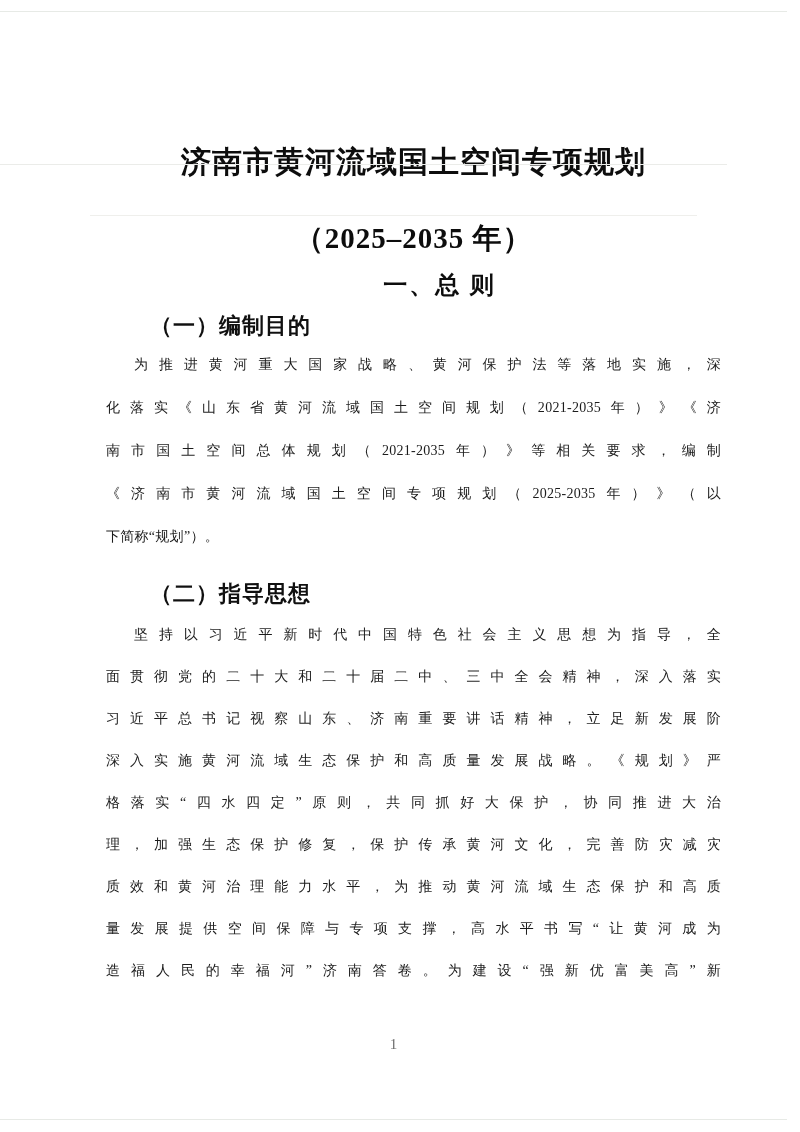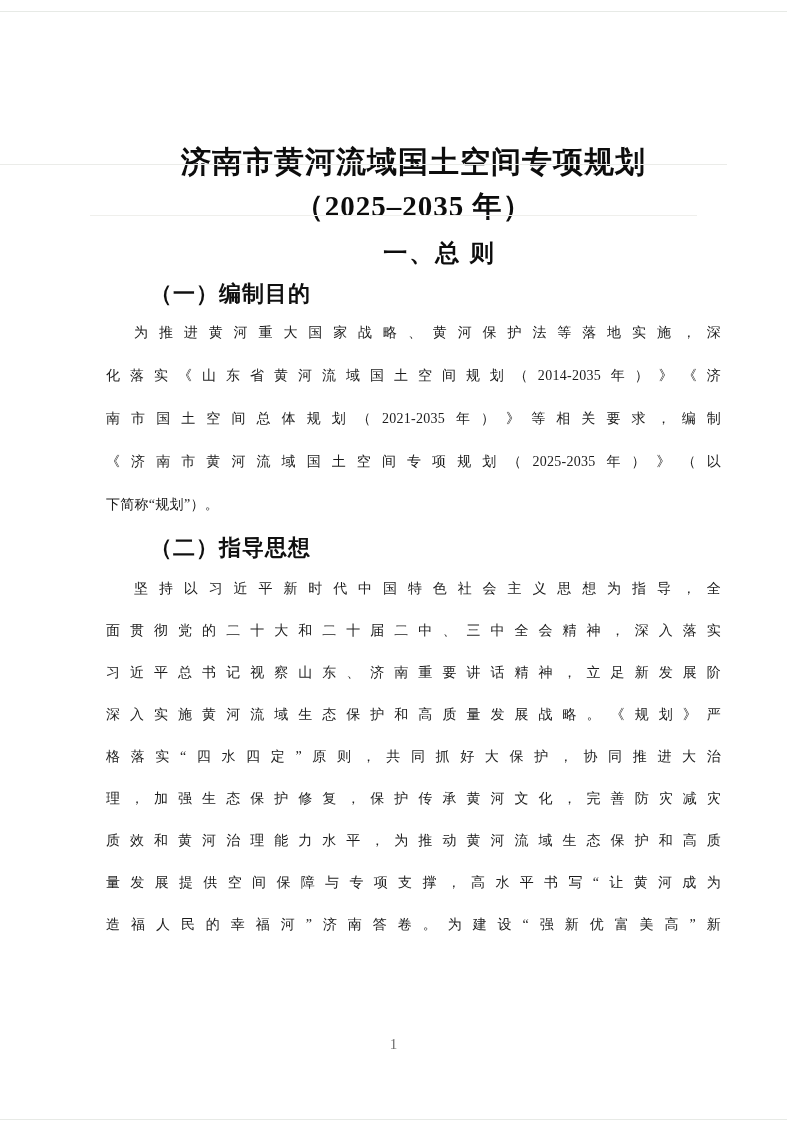--- a/index.html
+++ b/index.html
@@ -41,20 +41,21 @@
     font-family: "Liberation Sans", "DejaVu Sans", sans-serif;
   }
   .doc-subtitle {
     font-size: 29px;
     line-height: 47px;
     text-align: center;
     font-weight: bold;
     letter-spacing: 1px;
     color: #0d0d0d;
     font-family: "Liberation Serif", "DejaVu Serif", serif;
+    margin-top: 32px;
   }
   .chapter-heading {
     margin: 4px 0 0 52px;
     font-size: 24px;
     line-height: 38px;
     font-weight: bold;
     letter-spacing: 2px;
     color: #0d0d0d;
     font-family: "Liberation Sans", "DejaVu Sans", sans-serif;
     text-align: center;
@@ -62,21 +63,21 @@
   .sub-heading {
     margin: 5px 0 0 0;
     font-size: 22px;
     line-height: 34px;
     font-weight: bold;
     text-indent: 2em;
     color: #101010;
     letter-spacing: 1px;
     font-family: "Liberation Serif", "DejaVu Serif", serif;
   }
-  .sub-heading.s2 { line-height: 40px; margin-top: 2px; }
+  .sub-heading.s2 { line-height: 40px; margin-top: 16px; }
 
   .para {
     margin: 0;
     font-size: 14px;
     color: #1c1c1c;
   }
   .ln {
     line-height: 43px;
     text-align: justify;
     text-align-last: justify;
@@ -109,21 +110,21 @@
 
   <h1 class="doc-title">济南市黄河流域国土空间专项规划</h1>
   <div class="doc-subtitle">（2025–2035 年）</div>
 
   <h2 class="chapter-heading">一、总 则</h2>
 
   <h3 class="sub-heading">（一）编制目的</h3>
 
   <div class="para para-1">
     <div class="ln ln-first">为推进黄河重大国家战略、黄河保护法等落地实施，深</div>
-    <div class="ln">化落实《山东省黄河流域国土空间规划（2014-2035年）》《济</div>
+    <div class="ln">化落实《山东省黄河流域国土空间规划（2021-2035年）》《济</div>
     <div class="ln">南市国土空间总体规划（2021-2035年）》等相关要求，编制</div>
     <div class="ln">《济南市黄河流域国土空间专项规划（2025-2035年）》（以</div>
     <div class="ln ln-last">下简称“规划”）。</div>
   </div>
 
   <h3 class="sub-heading s2">（二）指导思想</h3>
 
   <div class="para para-2">
     <div class="ln ln-first">坚持以习近平新时代中国特色社会主义思想为指导，全</div>
     <div class="ln">面贯彻党的二十大和二十届二中、三中全会精神，深入落实</div>

